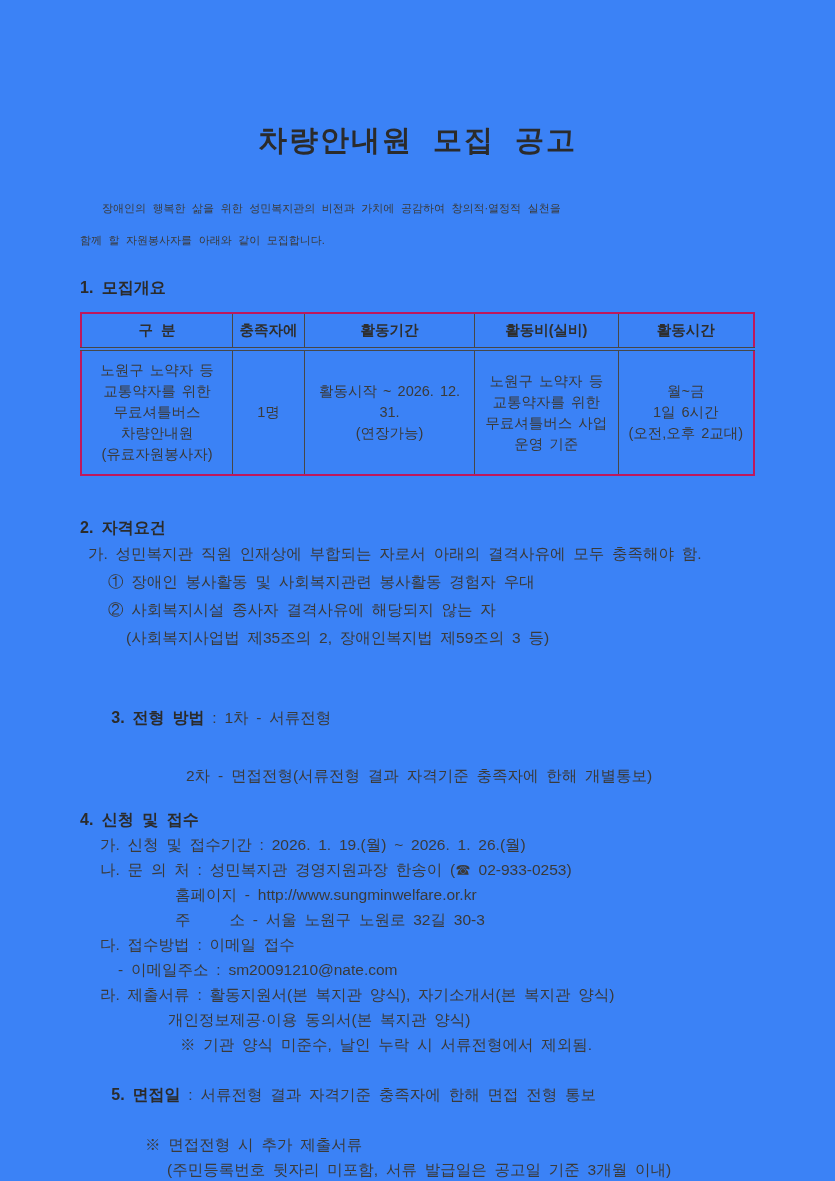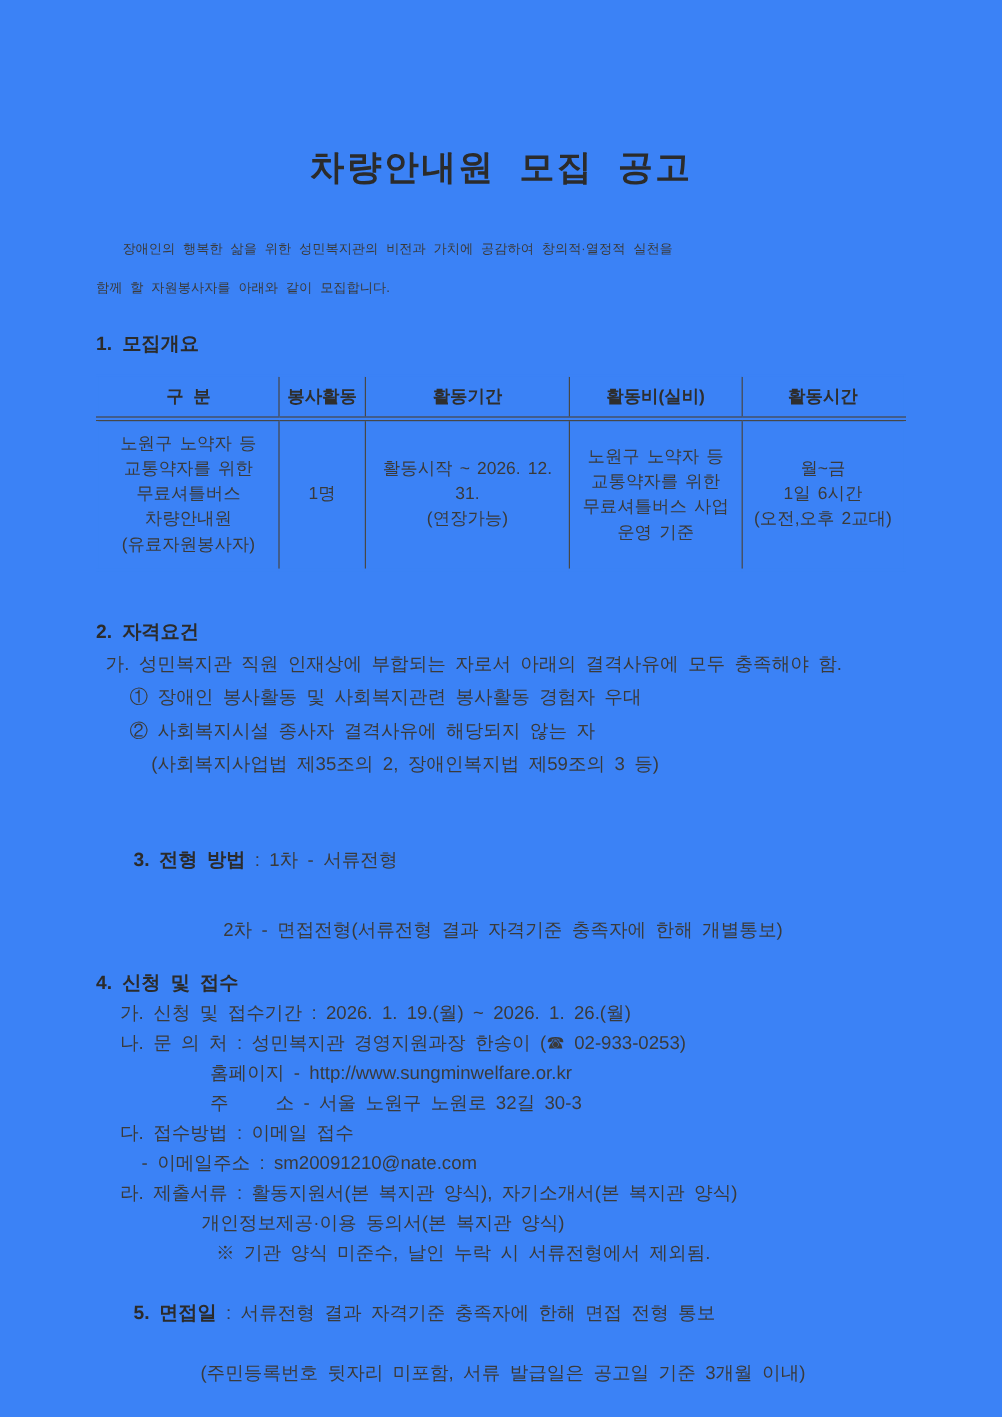--- a/index.html
+++ b/index.html
@@ -36,21 +36,21 @@
   }
   .mt-sec1 { margin-top:20px; }
   .mt-sec2 { margin-top:40px; }
   .mt-sec3 { margin-top:22px; }
   .mt-sec4 { margin-top:18px; }
 
   table.rtable {
     margin-top:12px;
     width:100%;
     border-collapse:collapse;
-    border:2px solid #3b82f6;
+    border:2px solid #be185d;
     text-align:center;
     color:#3a3a3a;
   }
   table.rtable th {
     font-size:14.5px; font-weight:700; color:#2e2e2e;
     padding:7px 2px;
     border:1px solid #474747;
     border-bottom:4px double #474747;
     word-spacing:4px;
     white-space:pre-wrap;
@@ -103,21 +103,21 @@
     <colgroup>
         <col class="c1">
         <col class="c2">
         <col class="c3">
         <col class="c4">
         <col class="c5">
       </colgroup>
     <thead>
       <tr>
         <th>구 분</th>
-        <th>봉사활동</th>
+        <th>충족자에</th>
         <th>활동기간</th>
         <th>활동비(실비)</th>
         <th>활동시간</th>
       </tr>
     </thead>
     <tbody>
       <tr>
         <td>노원구 노약자 등
 교통약자를 위한
 무료셔틀버스
@@ -155,15 +155,16 @@
   <div class="tline sec4-line ind-sub">주     소 - 서울 노원구 노원로 32길 30-3</div>
   <div class="tline sec4-line ind-item">다. 접수방법 : 이메일 접수</div>
   <div class="tline sec4-line ind-dash">- 이메일주소 : sm20091210@nate.com</div>
   <div class="tline sec4-line ind-item">라. 제출서류 : 활동지원서(본 복지관 양식), 자기소개서(본 복지관 양식)</div>
   <div class="tline sec4-line ind-docs">개인정보제공·이용 동의서(본 복지관 양식)</div>
   <div class="tline sec4-line ind-note4">※ 기관 양식 미준수, 날인 누락 시 서류전형에서 제외됨.</div>
 
   <div class="tline sec5-line">
     <span class="sec-heading-inline">5. 면접일</span><span> : 서류전형 결과 자격기준 충족자에 한해 면접 전형 통보</span>
   </div>
+  <div class="tline sec5-line ind-note5a">※ 면접전형 시 추가 제출서류</div>
   <div class="tline sec5-line ind-note5b">(주민등록번호 뒷자리 미포함, 서류 발급일은 공고일 기준 3개월 이내)</div>
 
 </div>
 
 </body></html>

